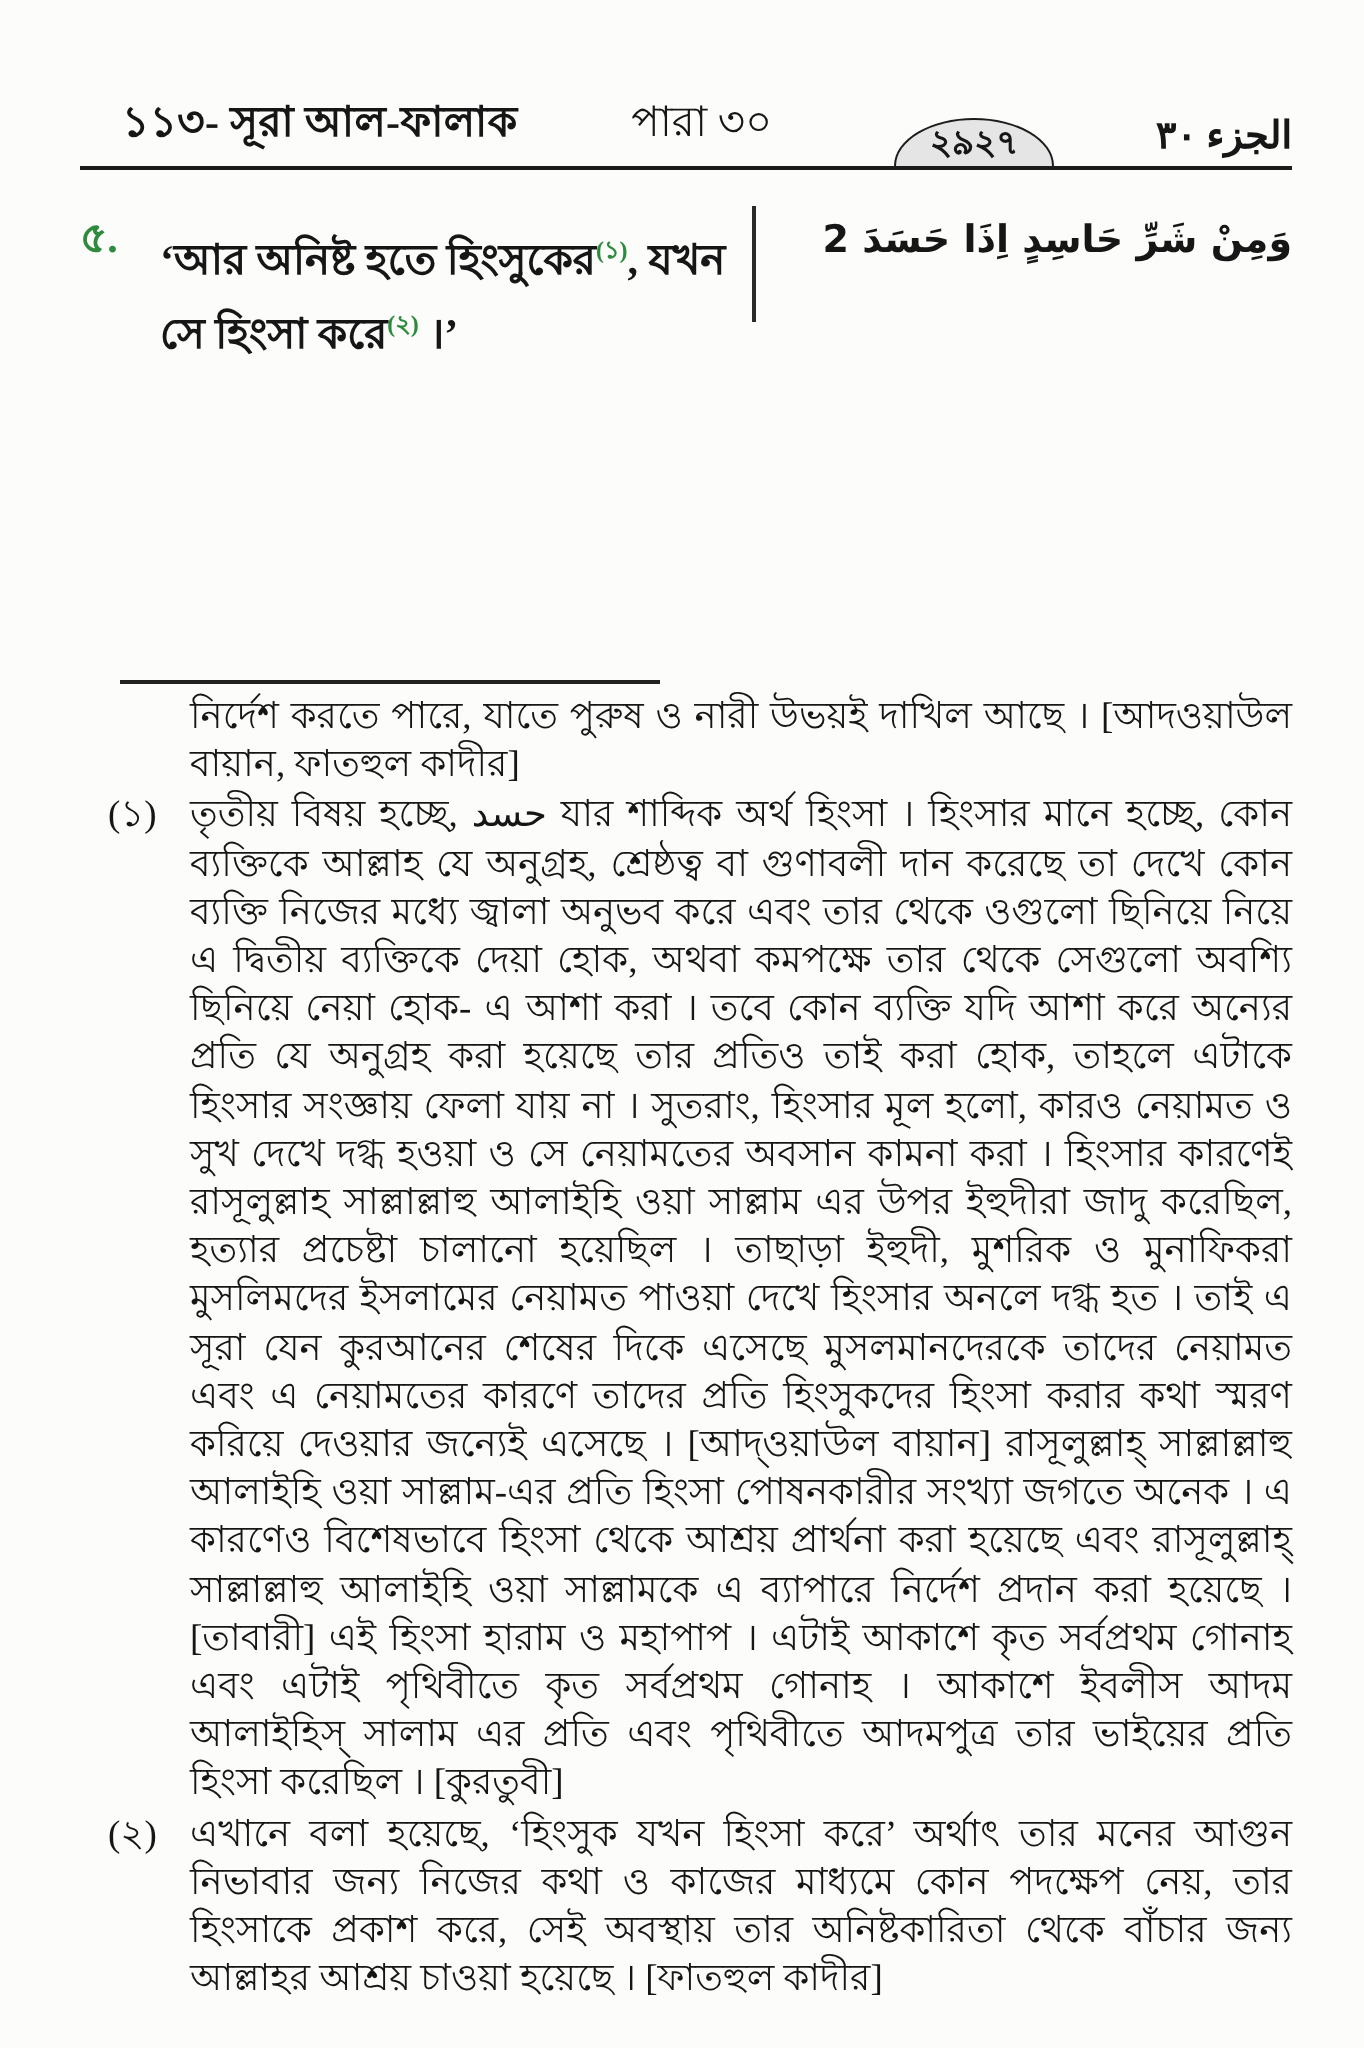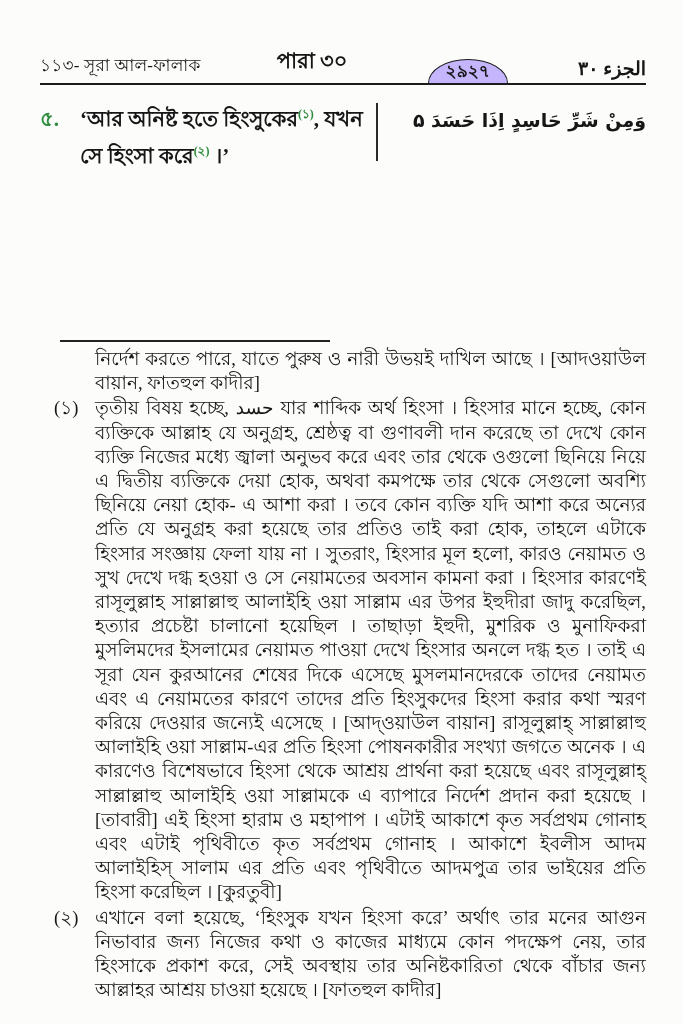--- a/index.html
+++ b/index.html
@@ -12,42 +12,42 @@
     overflow:hidden;
   }
   .page{box-sizing:border-box;width:682px;height:1024px;padding:36px 36px 0 40px;position:relative;}
 
   
   .header{
     display:flex;align-items:flex-end;justify-content:space-between;
     border-bottom:2.5px solid #1c1c1c;
     padding-bottom:3px;height:44px;
   }
-  .hdr-bn{font-size:17px;font-weight:normal;letter-spacing:.2px;white-space:nowrap;}
-  .hdr-para{font-size:21px;font-weight:bold;white-space:nowrap;margin-left:10px;}
+  .hdr-bn{font-size:21px;font-weight:bold;letter-spacing:.2px;white-space:nowrap;margin-left:21px;}
+  .hdr-para{font-size:21px;font-weight:normal;white-space:nowrap;margin-left:10px;}
   .page-tab{
     border:1.7px solid #1c1c1c;border-bottom:none;
     border-radius:55% 55% 0 0 / 110% 110% 0 0;
     padding:1px 17px 0 17px;margin:0 4px -3px 14px;
     font-size:17px;font-weight:bold;line-height:22px;
-    background:#c4b5fd;white-space:nowrap;
+    background:#e5e5e5;white-space:nowrap;
   }
   .hdr-ar{display:flex;align-items:flex-end;white-space:nowrap;}
   .hdr-juz,.hdr-surah{font-size:19px;font-weight:bold;direction:rtl;}
 
   
   .verse{display:flex;margin-top:16px;}
   .verse-no{
     width:40px;flex-shrink:0;font-size:21px;font-weight:bold;
     padding-top:2px;
   }
   .green{color:#2e8b3d;}
   .verse-bn{
     width:292px;flex-shrink:0;
-    font-size:21px;font-weight:bold;line-height:37px;
+    font-size:21px;font-weight:bold;line-height:37px;margin-top:11px;
   }
   .verse-bn sup{font-size:12px;font-weight:bold;line-height:0;}
   .v-divider{width:2px;height:58px;background:#2a2a2a;margin:2px 10px 0 4px;flex-shrink:0;}
   .verse-ar{
     flex:1;direction:rtl;text-align:right;
     font-size:19px;font-weight:bold;padding-top:8px;
     font-family:"DejaVu Sans","Liberation Serif",serif;
   }
 
   
@@ -69,21 +69,21 @@
     <span class="page-tab"><span>২৯২৭</span></span>
     <span class="hdr-ar">
       <span class="hdr-juz" lang="ar" dir="rtl">الجزء ٣٠</span>
     </span>
   </div>
 
   <div class="verse">
     <div class="verse-no green">৫.</div>
     <div class="verse-bn"><span>‘আর অনিষ্ট হতে হিংসুকের</span><sup class="green">(১)</sup><span>, যখন সে হিংসা করে</span><sup class="green">(২)</sup><span> ।’</span></div>
     <div class="v-divider"></div>
-    <div class="verse-ar" lang="ar">وَمِنْ شَرِّ حَاسِدٍ اِذَا حَسَدَ ۵</div>
+    <div class="verse-ar" lang="ar">وَمِنْ شَرِّ حَاسِدٍ اِذَا حَسَدَ 2</div>
   </div>
 
   <div class="fn-area">
     <div class="fn-sep"></div>
     <div class="fn-body">
 
       <div class="fn-row">
         <div class="fn-marker"></div>
         <div class="fn-text">নির্দেশ করতে পারে, যাতে পুরুষ ও নারী উভয়ই দাখিল আছে । [আদওয়াউল বায়ান, ফাতহুল কাদীর]</div>
       </div>

